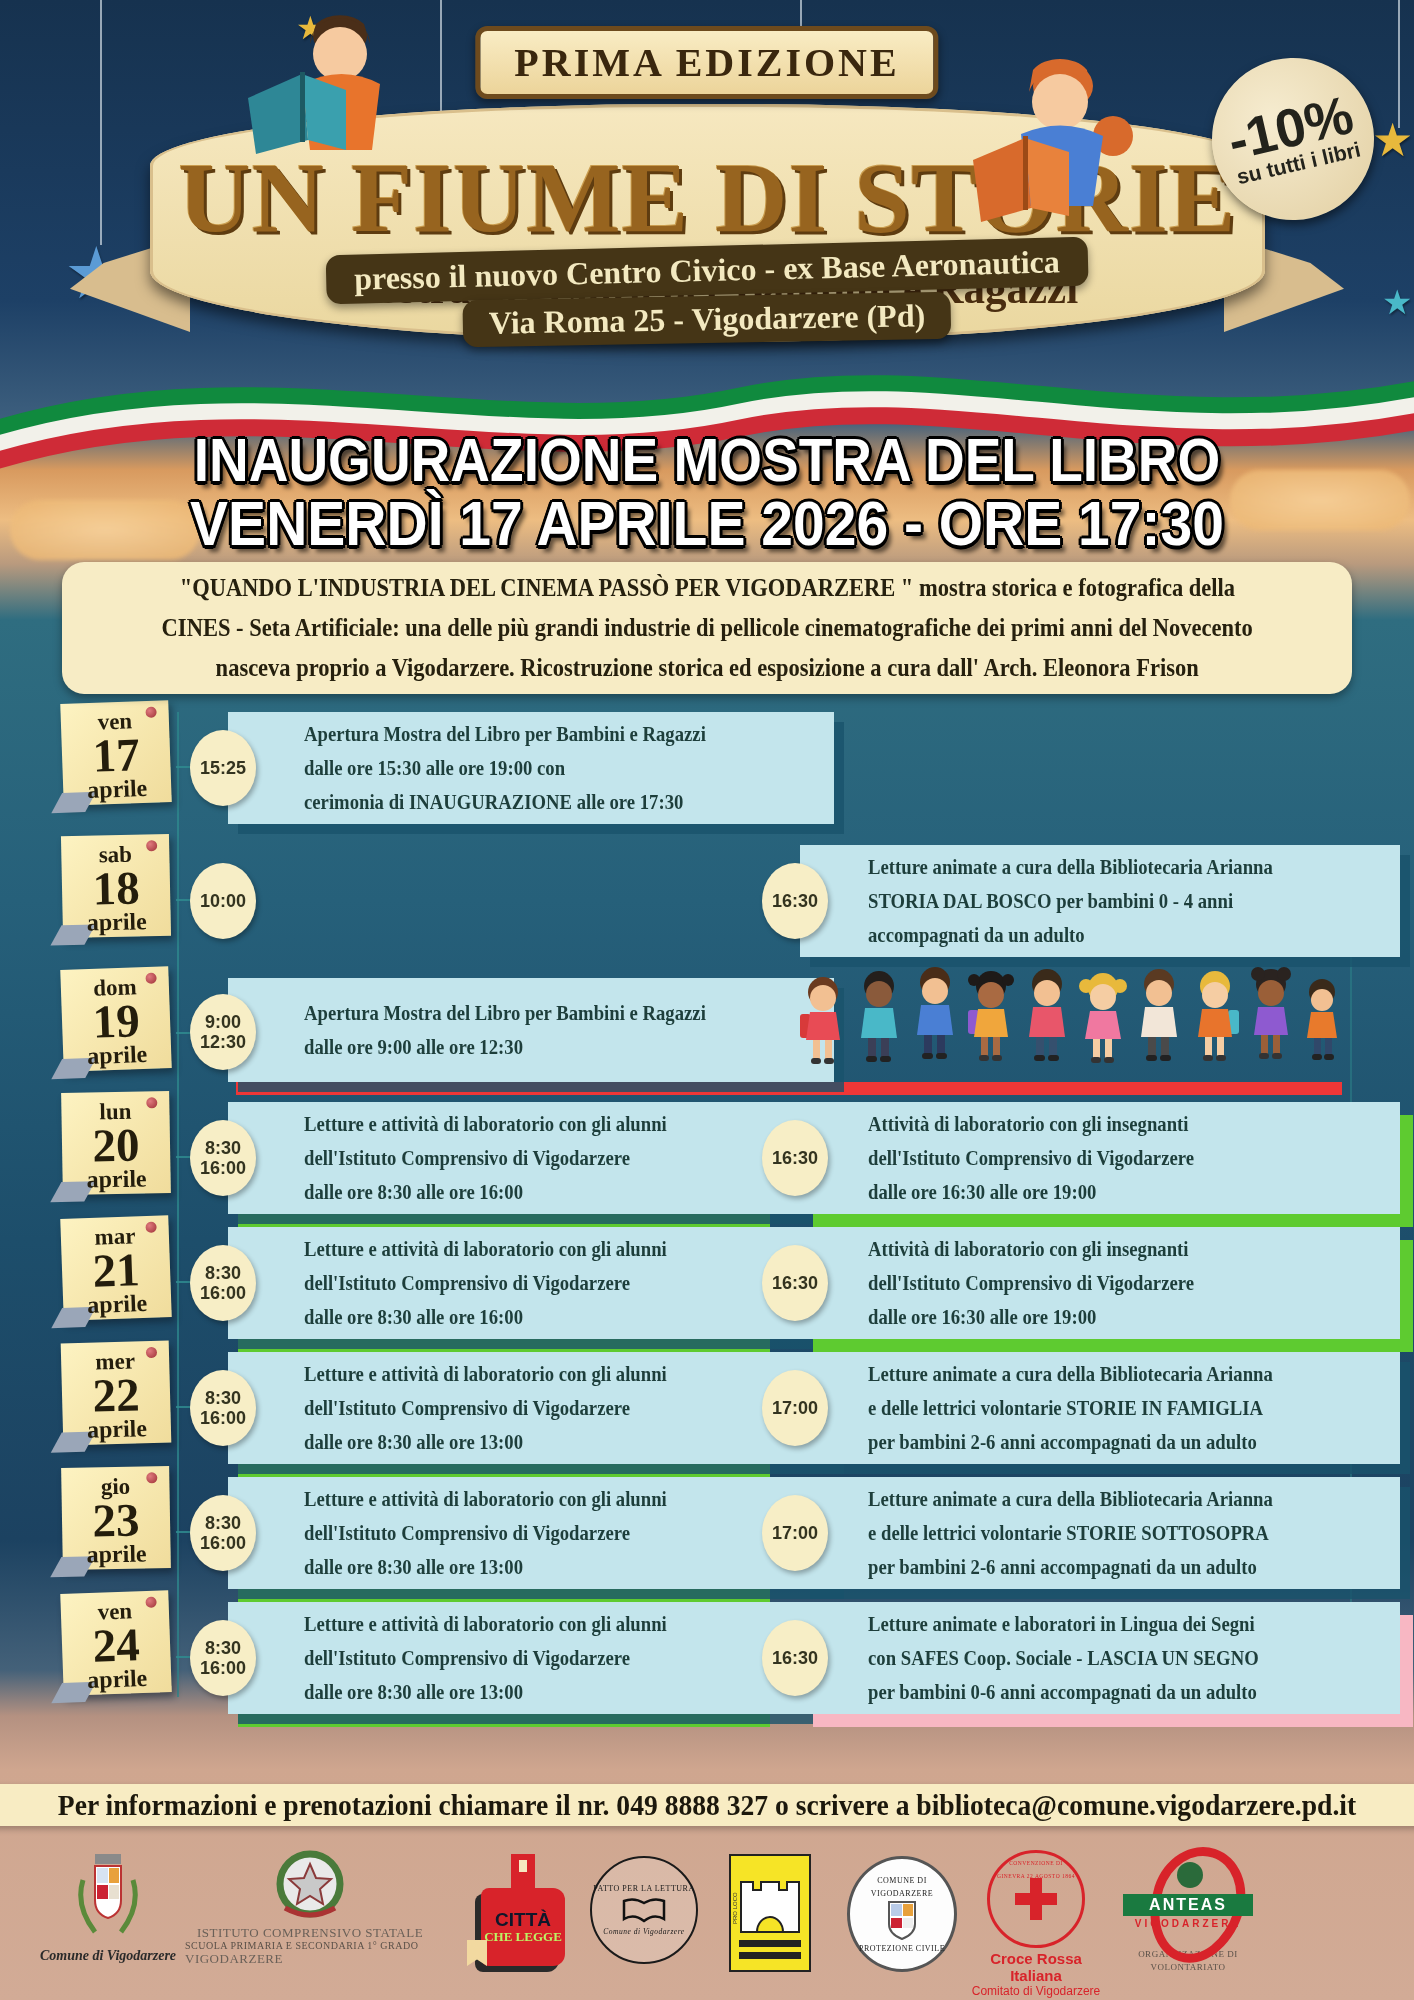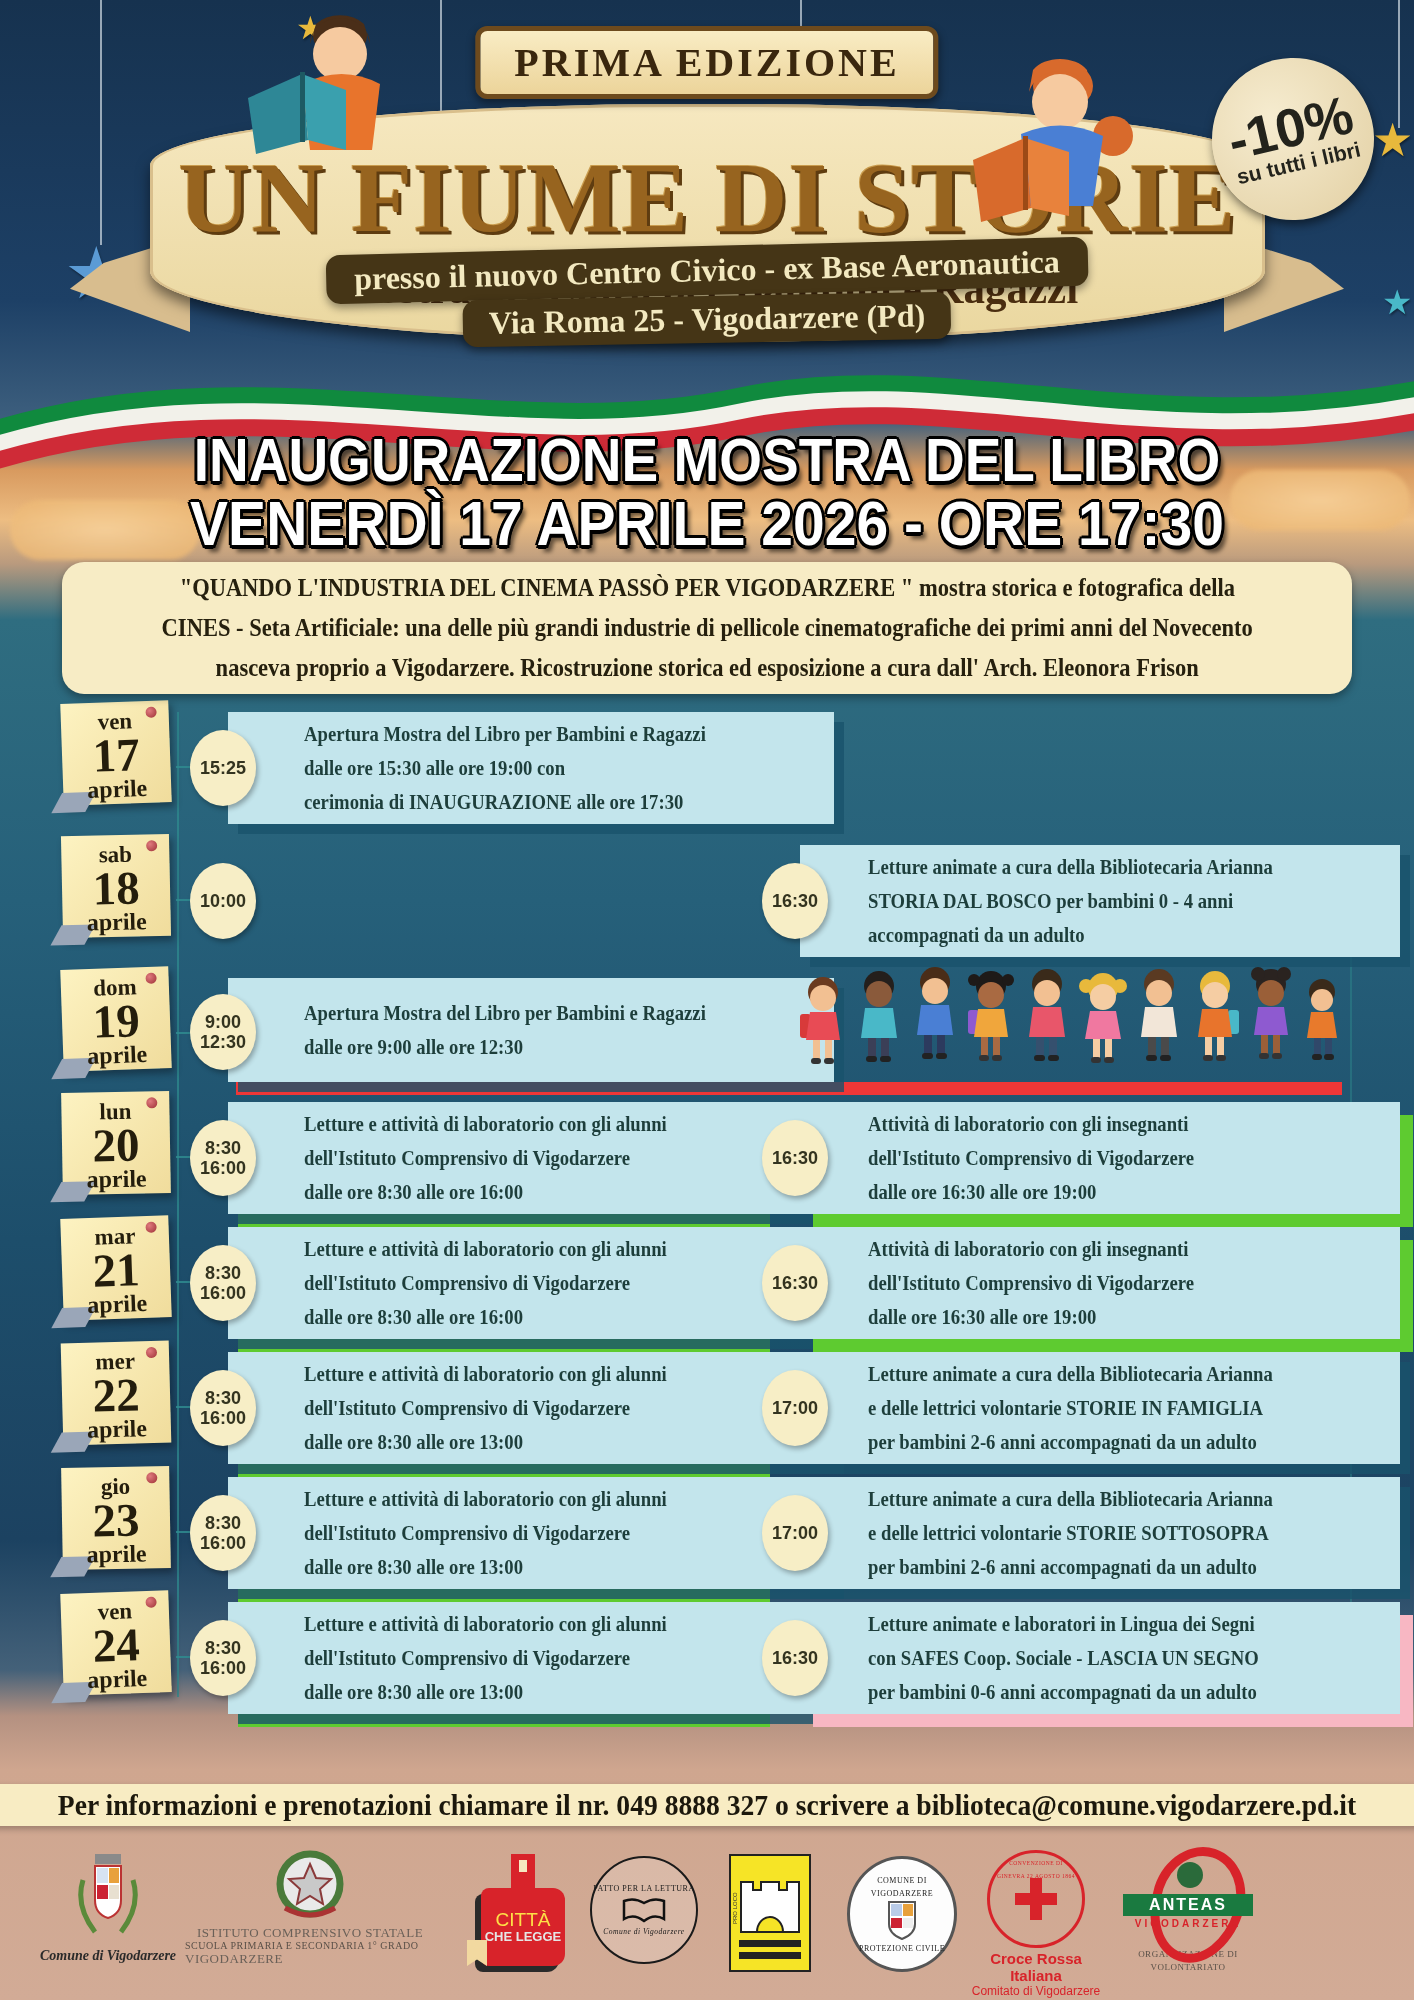--- a/index.html
+++ b/index.html
@@ -512,22 +512,22 @@
       <div class="tiny" style="font-size:13px;color:#6a6058;text-align:center;">ISTITUTO COMPRENSIVO STATALE</div>
       <div class="tiny" style="font-size:10px;">SCUOLA PRIMARIA E SECONDARIA 1° GRADO</div>
       <div class="tiny" style="font-size:13px;color:#6a6058;">VIGODARZERE</div>
     </div>
 
     <div class="logo" style="left:468px;top:6px;width:110px;">
       <div style="position:relative;width:84px;height:112px;margin:0 auto;">
         <div style="position:absolute;left:30px;top:0;width:24px;height:36px;background:#d8232a;"></div>
         <div style="position:absolute;left:38px;top:6px;width:8px;height:12px;background:#f6e8c0;"></div>
         <div style="position:absolute;left:0;top:34px;width:84px;height:78px;background:#d8232a;border-radius:8px 12px 12px 8px;box-shadow:-6px 6px 0 #2a2a2a;display:flex;flex-direction:column;justify-content:center;">
-          <div style="color:#fde047;font-family:'Liberation Sans',sans-serif;font-weight:normal;font-size:19px;line-height:19px;">CITTÀ</div>
-          <div style="color:#e5e5e5;font-family:Liberation Sans, sans-serif;font-weight:bold;font-size:13px;">CHE LEGGE</div>
+          <div style="color:#0f172a;font-family:'Liberation Sans',sans-serif;font-weight:bold;font-size:19px;line-height:19px;">CITTÀ</div>
+          <div style="color:#bef264;font-family:Liberation Serif, serif;font-weight:bold;font-size:13px;">CHE LEGGE</div>
         </div>
         <div style="position:absolute;left:-14px;top:86px;width:20px;height:26px;background:#f2d9a0;clip-path:polygon(0 0,100% 0,100% 100%,50% 75%,0 100%);"></div>
       </div>
     </div>
 
     <div class="logo" style="left:588px;top:8px;width:112px;">
       <div style="width:104px;height:104px;border:2.5px solid #1a1a1a;border-radius:50%;margin:0 auto;display:flex;flex-direction:column;align-items:center;justify-content:center;background:rgba(255,255,255,.2);">
         <div class="tiny" style="font-size:8px;color:#1a1a1a;">PATTO PER LA LETTURA</div>
         <svg width="46" height="30" viewBox="0 0 46 30">
           <path d="M3,6 Q13,2 23,8 Q33,2 43,6 L43,24 Q33,18 23,26 Q13,18 3,24 Z" fill="none" stroke="#111" stroke-width="2.5"></path>

